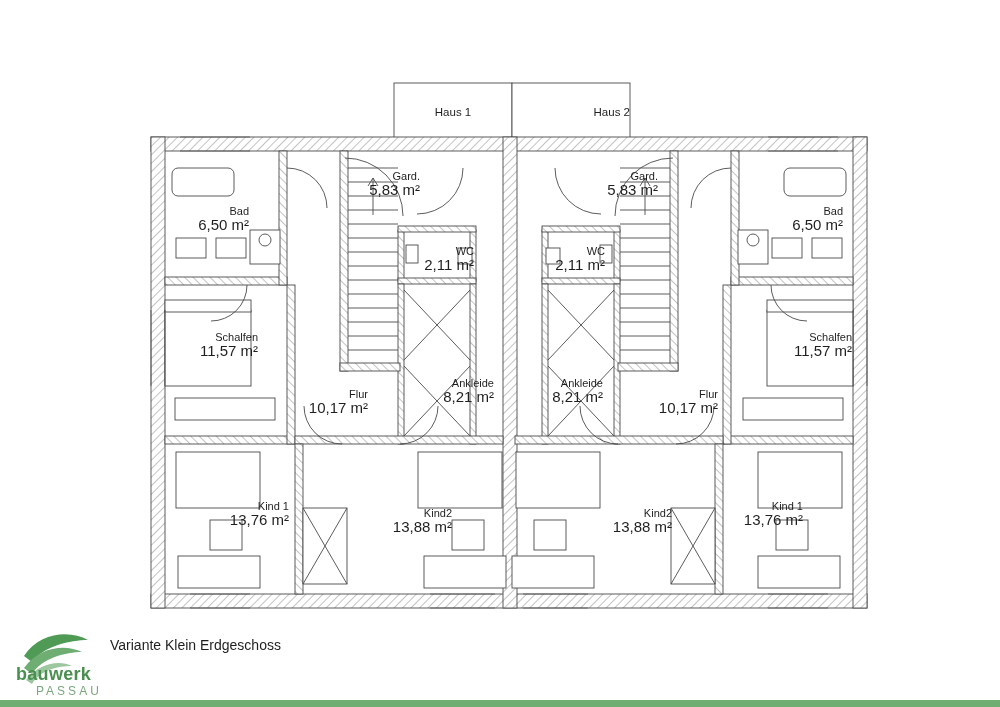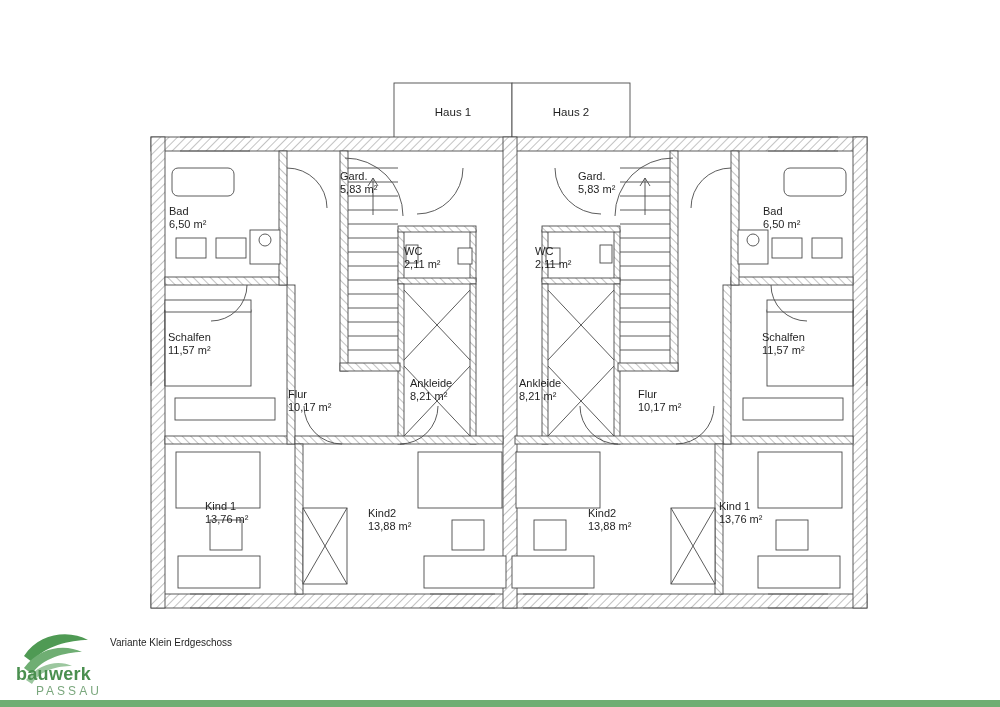--- a/index.html
+++ b/index.html
@@ -10,35 +10,35 @@
     color:#2a2a2a;
     position:relative;
     overflow:hidden;
   }
   .plan{position:absolute;left:0;top:0;width:1000px;height:553px;}
   .plan svg{position:absolute;left:0;top:0;}
   .lbl{
     position:absolute;
     font-size:11px;
     line-height:13px;
-    text-align:left;
+    text-align:right;
     color:#1f1f1f;
     white-space:nowrap;
   }
-  .lbl .area{display:block;font-size:11px;}
+  .lbl .area{display:block;font-size:15px;}
   .house-tab{
     position:absolute;
     font-size:11.5px;
     text-align:center;
     color:#1f1f1f;
   }
   .caption{
     position:absolute;
     left:110px;top:637px;
-    font-size:10px;
+    font-size:14px;
     color:#1f1f1f;
   }
   .logo{
     position:absolute;
     left:14px;top:616px;
     width:86px;height:80px;
   }
   .logo-text{
     position:absolute;
     left:16px;top:664px;
@@ -210,21 +210,21 @@
     <path d="M190 594 H250 M190 608 H250" stroke-width="0.7"></path>
     <path d="M430 594 H495 M430 608 H495" stroke-width="0.7"></path>
     <path d="M523 594 H588 M523 608 H588" stroke-width="0.7"></path>
     <path d="M768 594 H828 M768 608 H828" stroke-width="0.7"></path>
   </g>
 </svg>
 
 <div class="house-tab" style="left:394px;top:106px;width:118px;">
   <span>Haus 1</span>
 </div>
-<div class="house-tab" style="left:512px;top:106px;width:118px;">
+<div class="house-tab" style="left:512px;top:106px;width:118px;text-align:right;">
   <span>Haus 2</span>
 </div>
 
 <div class="lbl" style="left:169px;top:205px;width:80px;">
   <span>Bad</span>
   <span class="area">6,50 m²</span>
 </div>
 <div class="lbl" style="left:340px;top:170px;width:80px;">
   <span>Gard.</span>
   <span class="area">5,83 m²</span>

